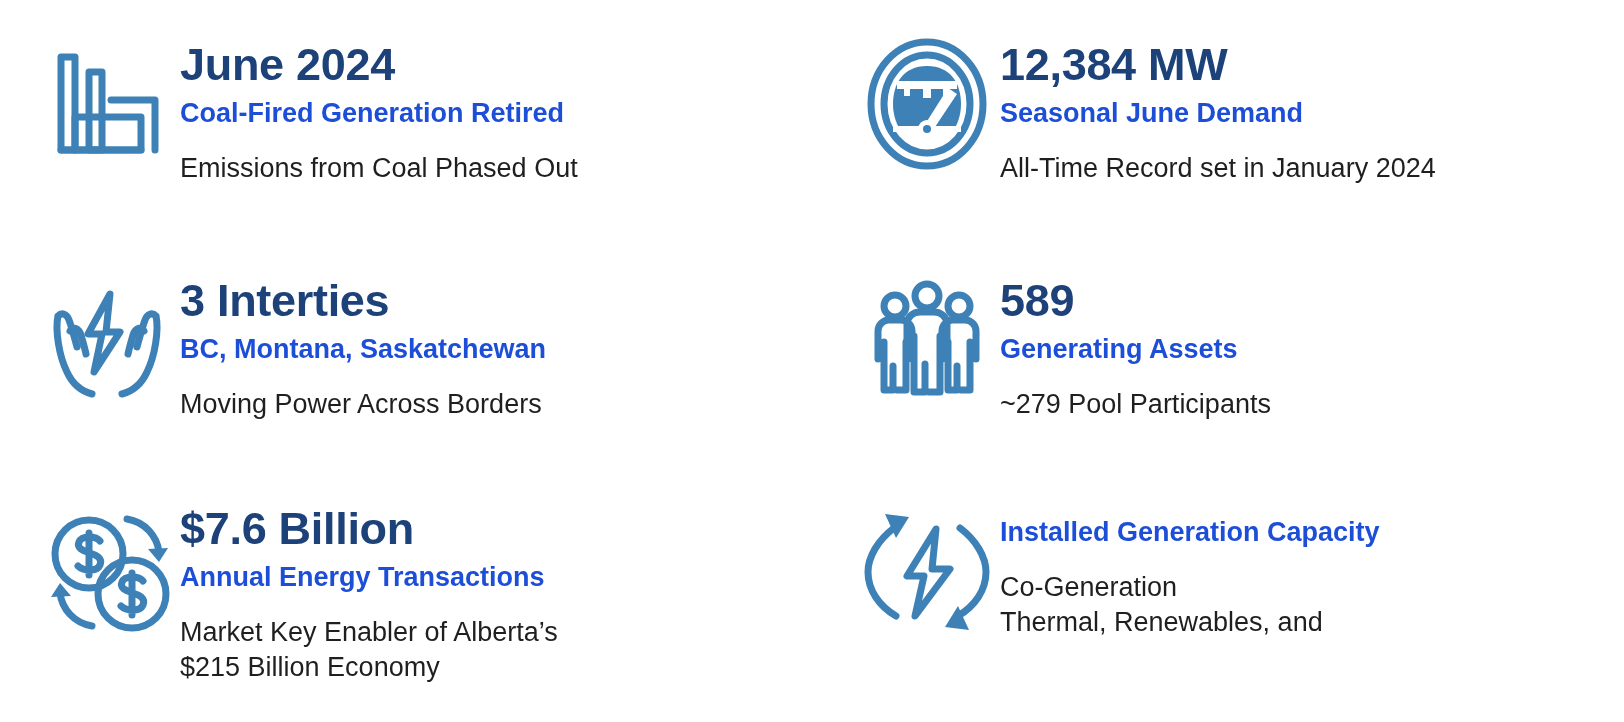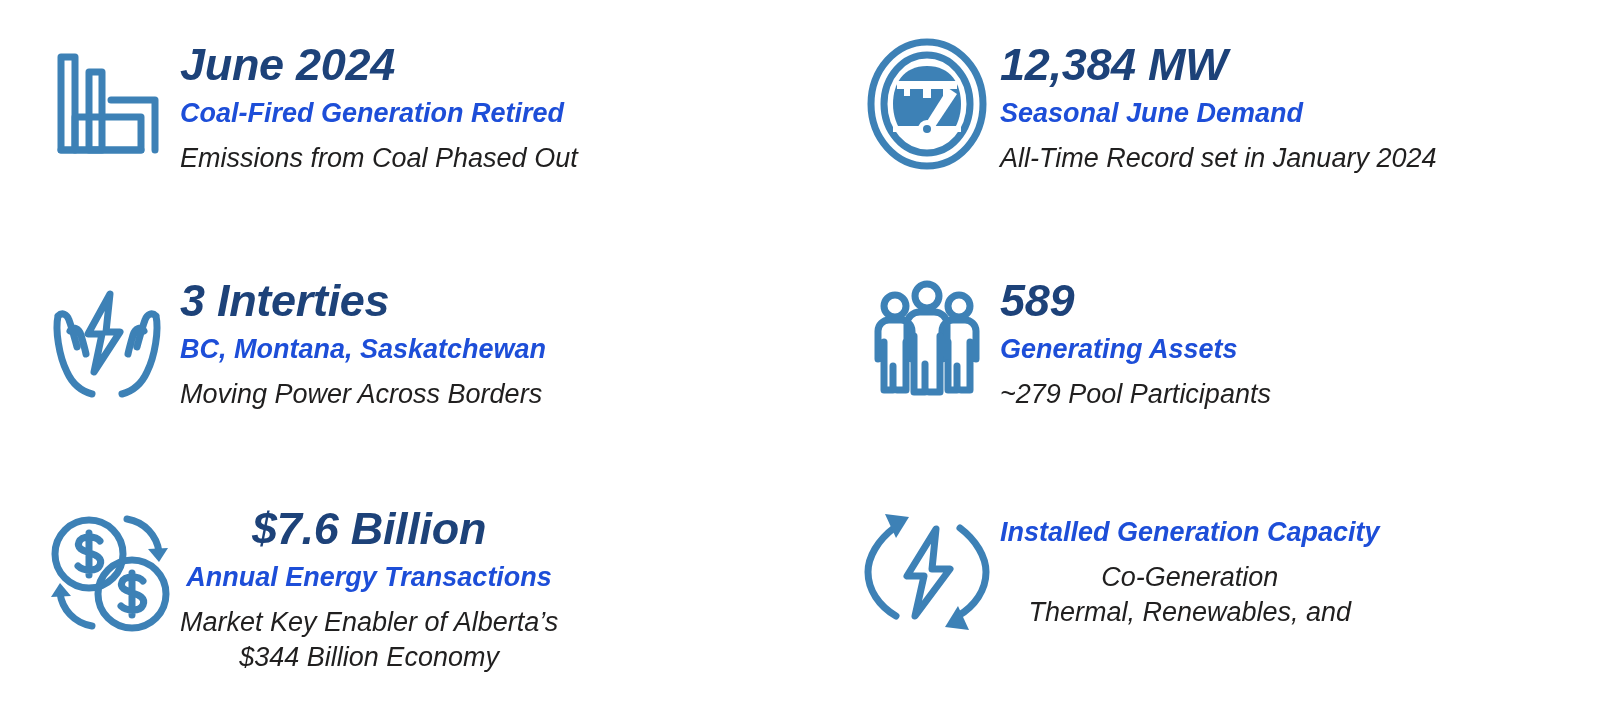--- a/index.html
+++ b/index.html
@@ -12,33 +12,32 @@
     overflow: hidden;
   }
 
   #stats-grid {
     position: relative;
     width: 1356px;
     height: 722px;
     display: grid;
     grid-template-columns: 820px 804px;
     grid-template-rows: 241px 241px 240px;
-    font-style: italic;
   }
 
   .stat-card {
     display: flex;
     align-items: flex-start;
     padding-left: 44px;
   }
 
   
   .row-1 { padding-top: 38px; }
   .row-2 { padding-top: 33px; }
-  .row-3 { padding-top: 20px; text-align: center; }
+  .row-3 { padding-top: 20px; }
 
   .stat-icon {
     flex: 0 0 auto;
     width: 126px;
     height: 132px;
     margin-right: 10px;
     display: block;
   }
   .stat-icon svg { display: block; width: 100%; height: 100%; }
 
@@ -62,21 +61,21 @@
     line-height: 1.32;
     margin-top: 9px;
     white-space: nowrap;
   }
 
   .stat-detail {
     font-size: 27px;
     font-weight: normal;
     color: #201f1f;
     line-height: 1.32;
-    margin-top: 9px;
+    margin-top: 19px;
     white-space: nowrap;
   }
   .stat-detail .line2 { display: block; }
 
   
   .ico-stroke {
     fill: none;
     stroke: #3d81b6;
     stroke-width: 7;
     stroke-linecap: round;
@@ -227,21 +226,21 @@
 
         <path class="ico-stroke" stroke-width="8" d="M48 124 c -18 -3 -30 -17 -32 -33"></path>
         <path class="ico-fill" d="M27 94 l-11 -13 l-9 14 z"></path>
       </svg>
     </span>
     <div class="stat-text">
       <div class="stat-headline">$7.6 Billion</div>
       <div class="stat-subtitle">Annual Energy Transactions</div>
       <div class="stat-detail">
         <span class="line2">Market Key Enabler of Alberta’s</span>
-        <span class="line2">$344 Billion Economy</span>
+        <span class="line2">$215 Billion Economy</span>
       </div>
     </div>
   </div>
 
   <div class="stat-card row-3">
     <span class="stat-icon">
       <svg viewBox="0 0 126 132" aria-hidden="true">
 
         <path class="ico-stroke" stroke-width="8" d="M30 26 c -16 12 -26 29 -26 44 c 0 18 11 34 28 44"></path>
         <path class="ico-fill" d="M21 12 l24 3 l-13 21 z"></path>

